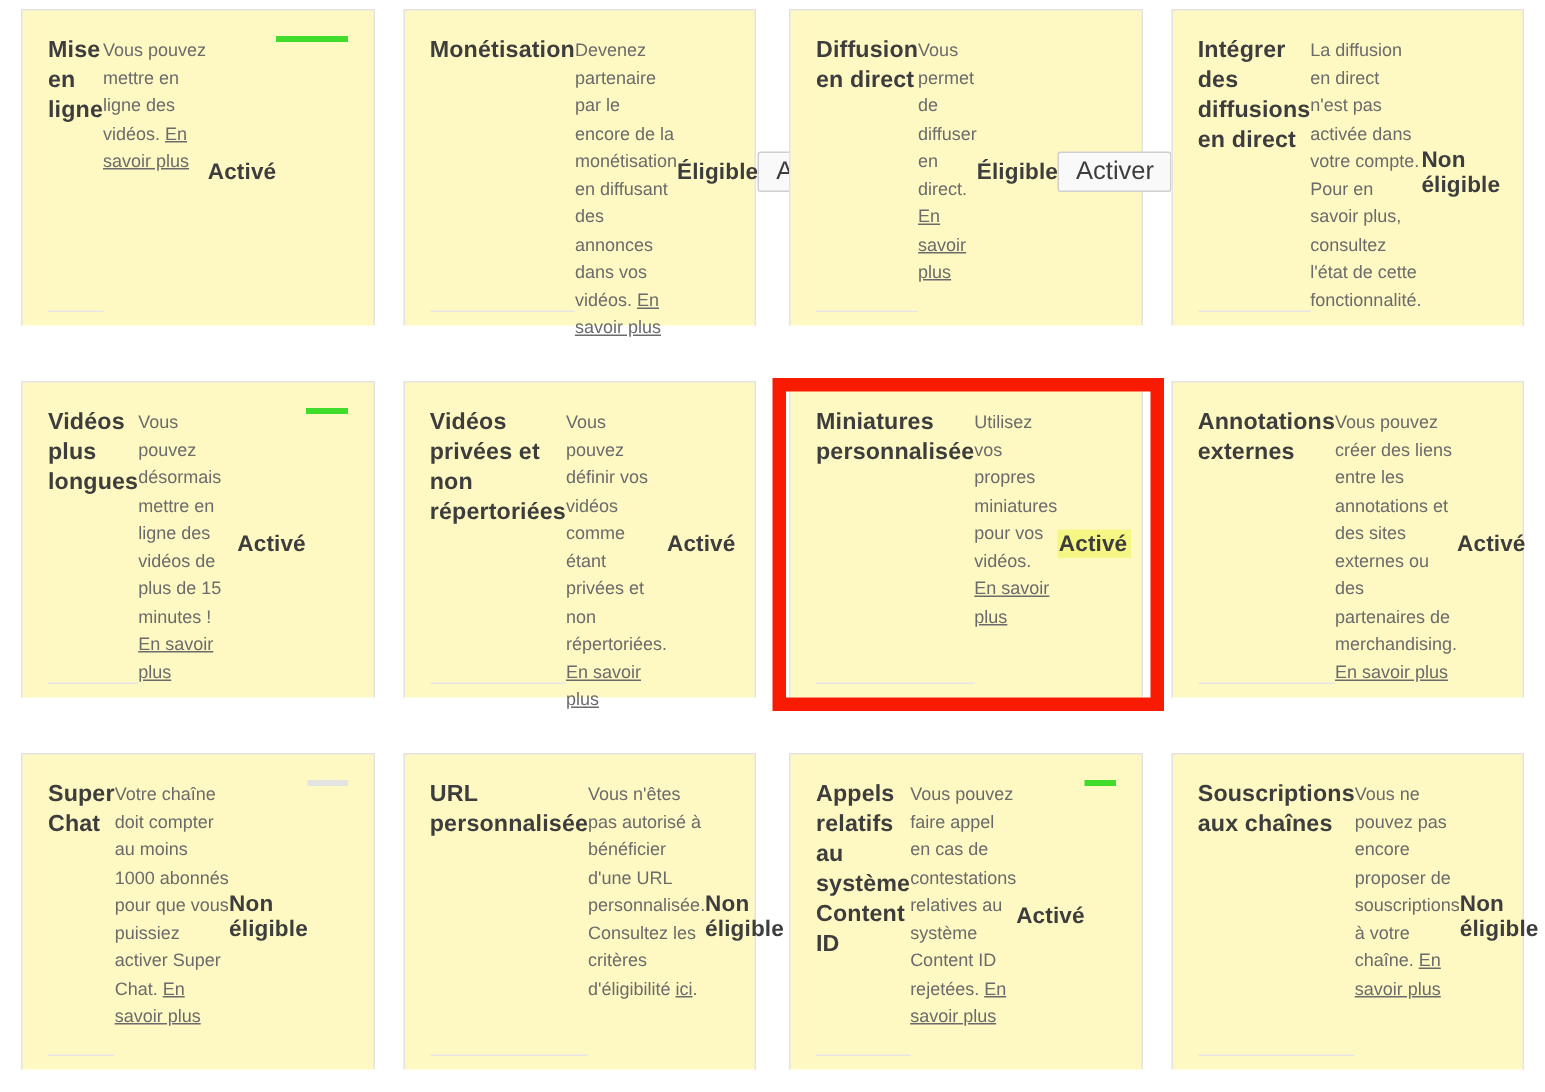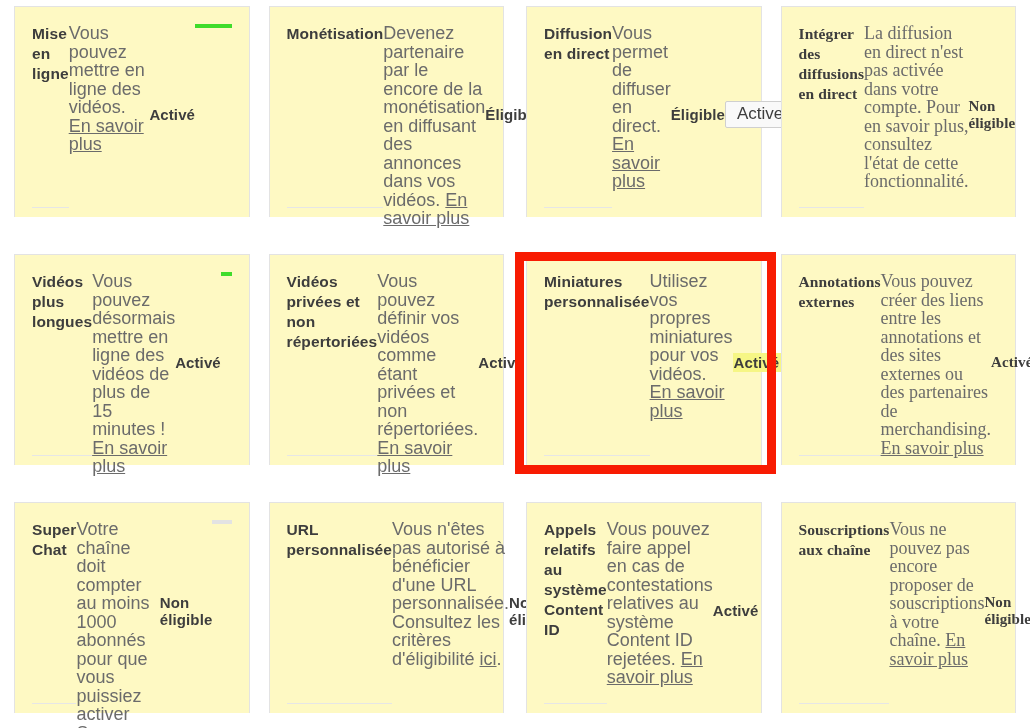--- a/index.html
+++ b/index.html
@@ -29,21 +29,21 @@
     margin-bottom: 37px;
   }
 
   .card-slot {
     width: 257.5px;
     box-sizing: border-box;
     padding: 0 11px 0 11px;
     position: relative;
   }
   .card-slot:first-child { padding-left: 14px; padding-right: 8px; }
-  .card-slot:last-child  { padding-right: 14px; padding-left: 8px; font-family: Liberation Serif, serif; }
+  .card-slot:last-child  { padding-right: 14px; padding-left: 8px; }
 
   .card {
     position: relative;
     box-sizing: border-box;
     background: #fef9c3;
     border: 1px solid #e3e3e3;
     border-bottom: none;
     height: 211px;
     padding: 17px 17px 0 17px;
     display: flex;
@@ -55,21 +55,21 @@
     line-height: 20px;
     color: #3d3d3d;
     font-weight: bold;
     letter-spacing: 0.1px;
     margin: 0 0 9px 0;
     padding-bottom: 9px;
     border-bottom: 1px solid #e6e6e6;
   }
 
   .card-desc {
-    font-size: 18px;
+    font-size: 12px;
     line-height: 18.5px;
     color: #6b6b6b;
     margin: 0;
     flex: 1 1 auto;
   }
 
   .card-link {
     color: #6b6b6b;
     text-decoration: underline;
     cursor: pointer;
@@ -239,21 +239,21 @@
           <div class="card-title">Appels relatifs au système Content ID</div>
           <p class="card-desc"><span>Vous pouvez faire appel en cas de contestations relatives au système Content ID rejetées. </span><span class="card-link">En savoir plus</span></p>
           <div class="card-footer">
             <span class="card-status">Activé</span>
           </div>
           <div class="status-bar enabled"></div>
         </div>
       </div>
       <div class="card-slot">
         <div class="card">
-          <div class="card-title">Souscriptions aux chaîne</div>
+          <div class="card-title">Souscriptions aux chaînes</div>
           <p class="card-desc"><span>Vous ne pouvez pas encore proposer de souscriptions à votre chaîne. </span><span class="card-link">En savoir plus</span></p>
           <div class="card-footer">
             <span class="card-status">Non éligible</span>
           </div>
           <div class="status-bar neutral"></div>
         </div>
       </div>
     </div>
     <div class="highlight-box" style="left:515px; top:252px; width:261px; height:222px;"></div>
 </div>

